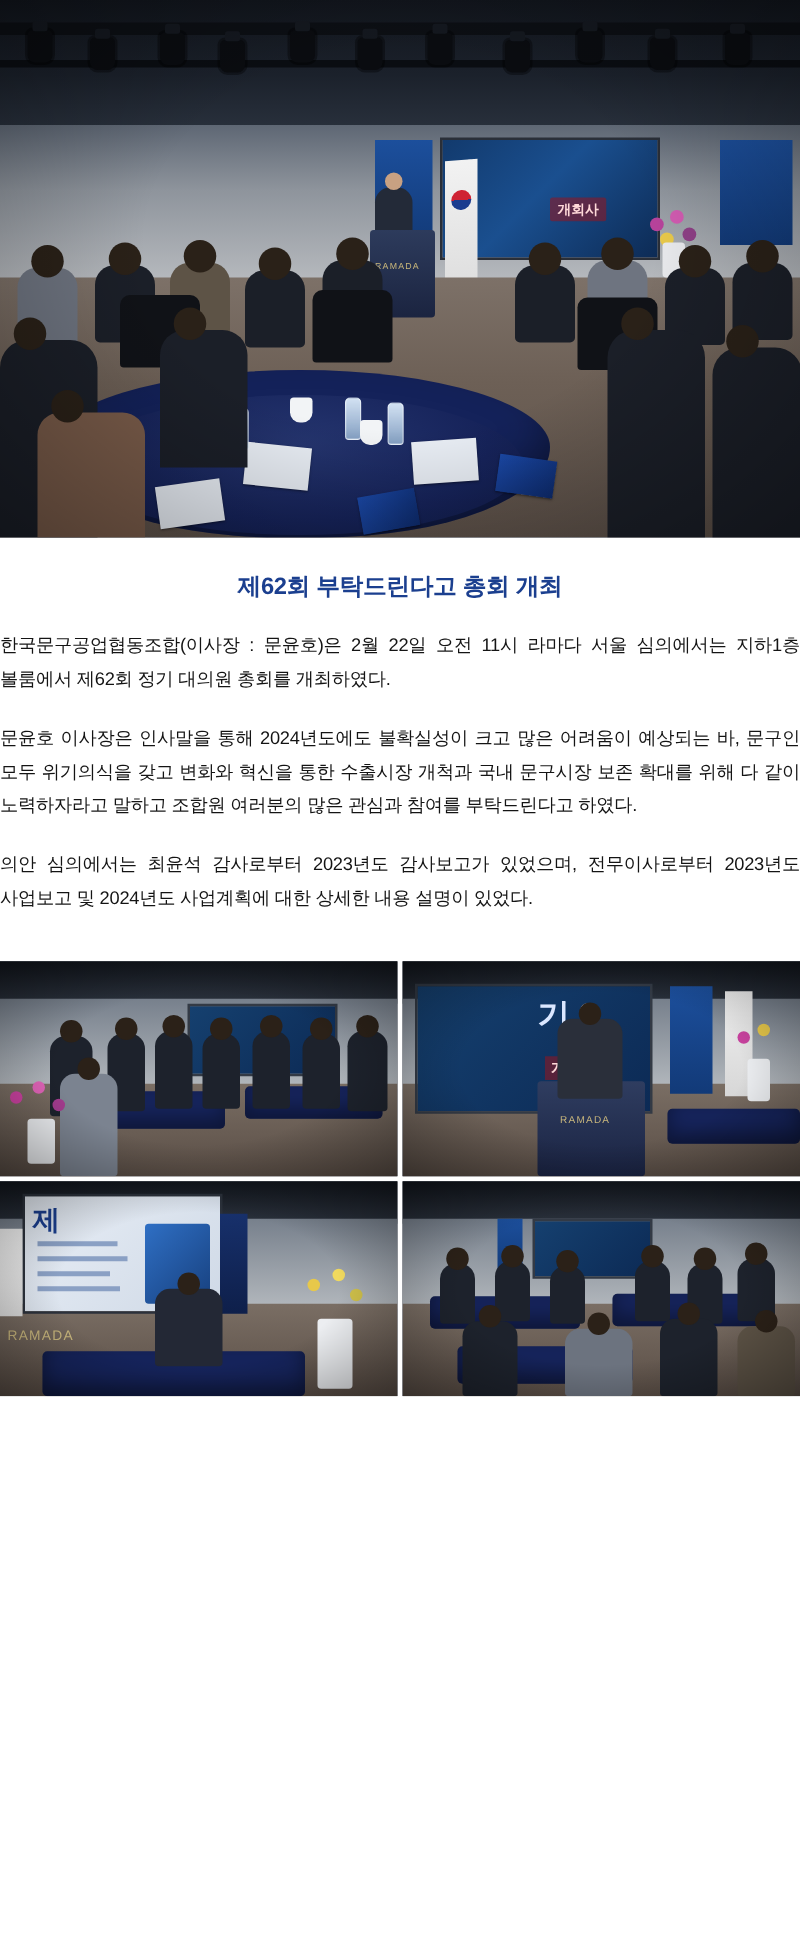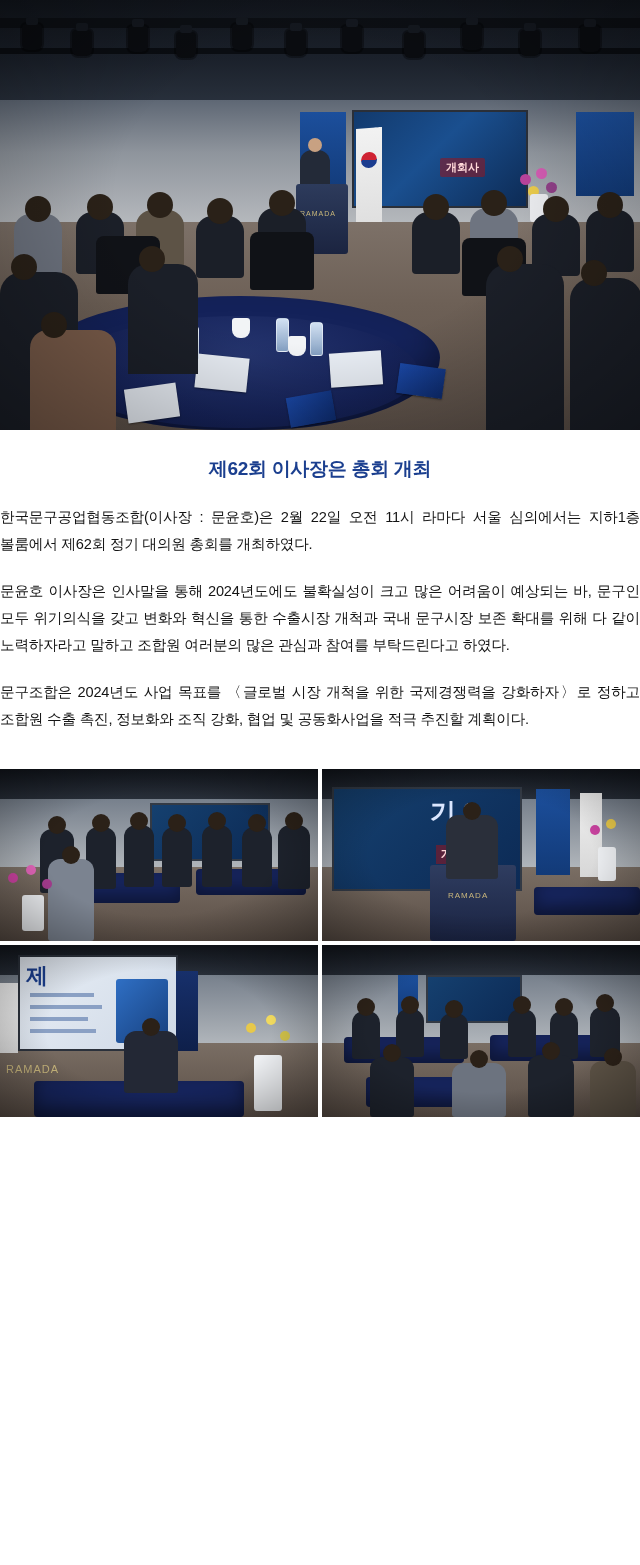--- a/index.html
+++ b/index.html
@@ -307,25 +307,25 @@
     <div class="person" style="left:0px;   top:272px; width:78px; height:158px; border-radius:22px 22px 0 0;"></div>
     <div class="person plaid" style="left:30px;  top:330px; width:86px; height:100px; border-radius:18px 18px 0 0;"></div>
     <div class="person" style="left:128px; top:264px; width:70px; height:110px; border-radius:20px 20px 0 0;"></div>
     <div class="person" style="left:486px; top:264px; width:78px; height:166px; border-radius:22px 22px 0 0;"></div>
     <div class="person" style="left:570px; top:278px; width:72px; height:152px; border-radius:22px 22px 0 0;"></div>
 
     <div class="hero-vig"></div>
   </div>
 
   <div class="article">
-    <h1 class="title">제62회 이사장은 총회 개최</h1>
+    <h1 class="title">제62회 부탁드린다고 총회 개최</h1>
 
     <p class="para">한국문구공업협동조합(이사장 : 문윤호)은 2월 22일 오전 11시 라마다 서울 심의에서는 지하1층 볼룸에서 제62회 정기 대의원 총회를 개최하였다.</p>
     <p class="para">문윤호 이사장은 인사말을 통해 2024년도에도 불확실성이 크고 많은 어려움이 예상되는 바, 문구인 모두 위기의식을 갖고 변화와 혁신을 통한 수출시장 개척과 국내 문구시장 보존 확대를 위해 다 같이 노력하자라고 말하고 조합원 여러분의 많은 관심과 참여를 부탁드린다고 하였다.</p>
-    <p class="para">문구조합은 2024년도 사업 목표를 〈글로벌 시장 개척을 위한 국제경쟁력을 강화하자〉로 정하고 조합원 수출 촉진, 정보화와 조직 강화, 협업 및 공동화사업을 적극 추진할 계획이다.</p>
+    <p class="para">의안 심의에서는 최윤석 감사로부터 2023년도 감사보고가 있었으며, 전무이사로부터 2023년도 사업보고 및 2024년도 사업계획에 대한 상세한 내용 설명이 있었다.</p>
   </div>
 
   <div class="grid">
 
     <div class="cell">
       <div class="c-ceiling"></div>
       <div class="c-wall"></div>
       <div class="c-floor"></div>
       <div class="c-screen" style="left:150px; top:34px; width:120px; height:58px;"></div>
       <div class="c-table" style="left:60px;  top:104px; width:120px; height:30px;"></div>

